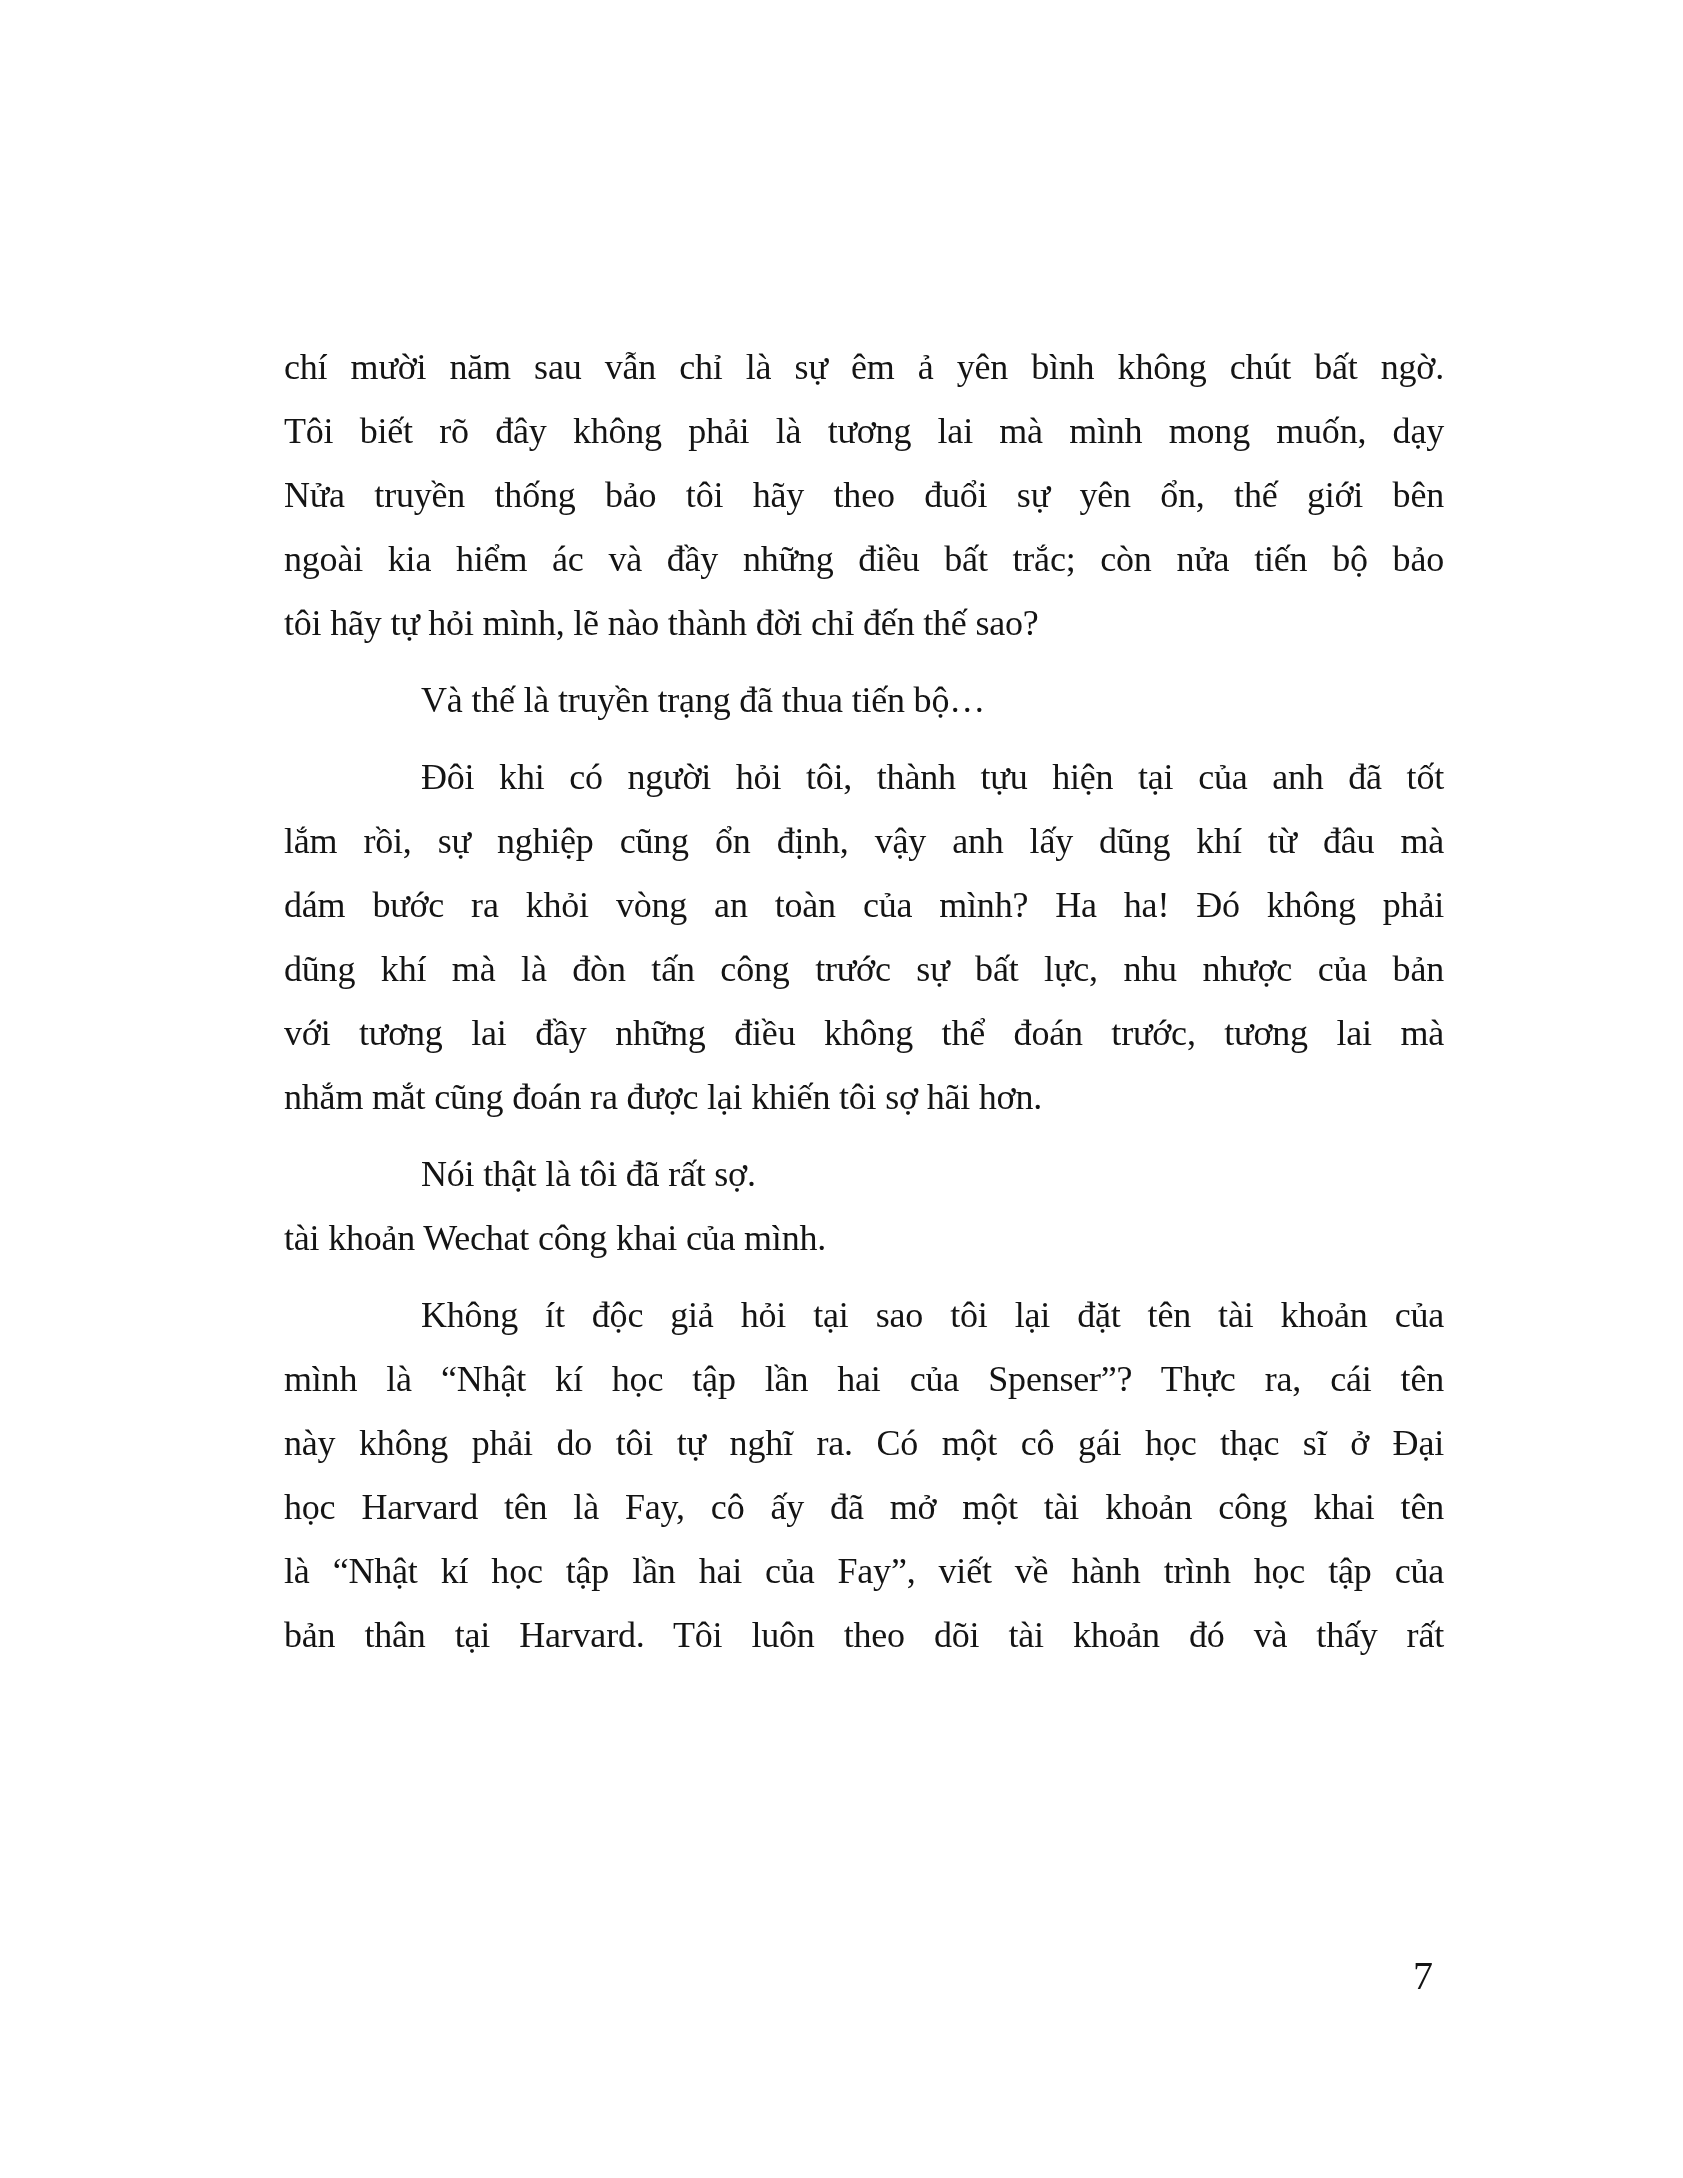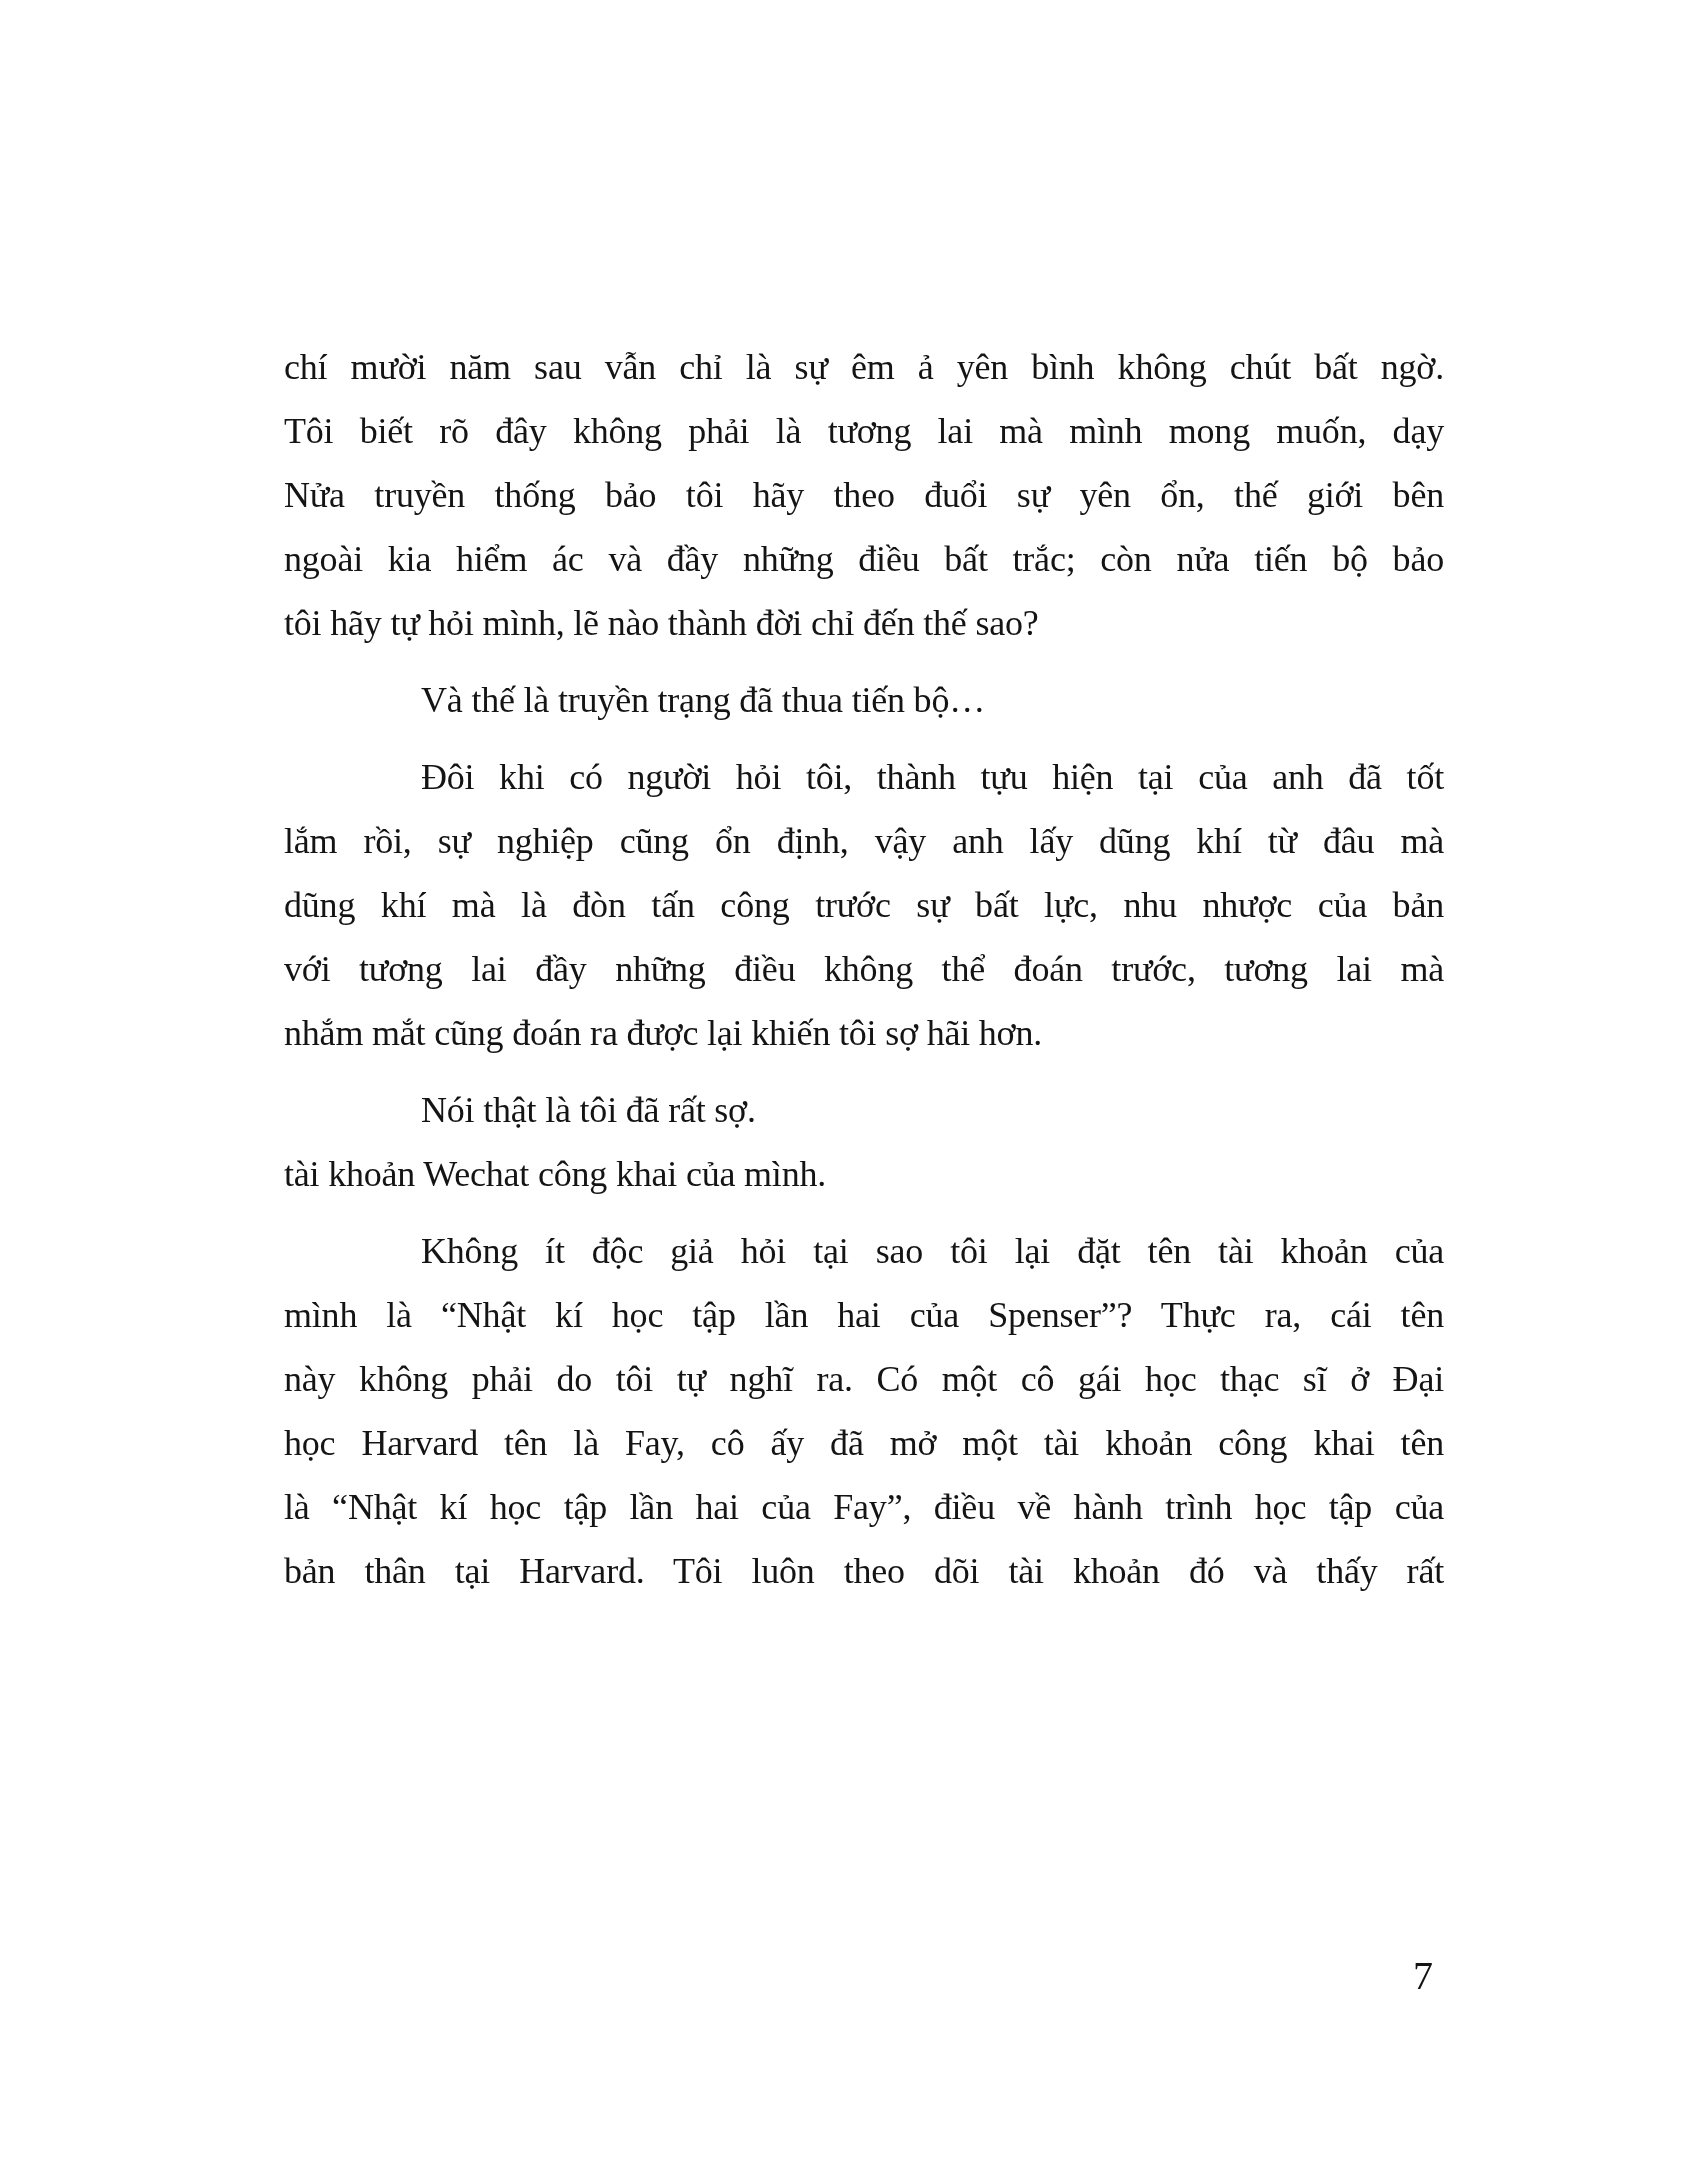--- a/index.html
+++ b/index.html
@@ -59,27 +59,28 @@
 <div class="page">
   <main class="text-block">
     <div class="line">chí mười năm sau vẫn chỉ là sự êm ả yên bình không chút bất ngờ.</div>
     <div class="line">Tôi biết rõ đây không phải là tương lai mà mình mong muốn, dạy</div>
     <div class="line">Nửa truyền thống bảo tôi hãy theo đuổi sự yên ổn, thế giới bên</div>
     <div class="line">ngoài kia hiểm ác và đầy những điều bất trắc; còn nửa tiến bộ bảo</div>
     <div class="line end">tôi hãy tự hỏi mình, lẽ nào thành đời chỉ đến thế sao?</div>
     <div class="line end indent gap">Và thế là truyền trạng đã thua tiến bộ…</div>
     <div class="line indent gap">Đôi khi có người hỏi tôi, thành tựu hiện tại của anh đã tốt</div>
     <div class="line">lắm rồi, sự nghiệp cũng ổn định, vậy anh lấy dũng khí từ đâu mà</div>
+    <div class="line">dám bước ra khỏi vòng an toàn của mình? Ha ha! Đó không phải</div>
     <div class="line">dũng khí mà là đòn tấn công trước sự bất lực, nhu nhược của bản</div>
     <div class="line">với tương lai đầy những điều không thể đoán trước, tương lai mà</div>
     <div class="line end">nhắm mắt cũng đoán ra được lại khiến tôi sợ hãi hơn.</div>
     <div class="line end indent gap">Nói thật là tôi đã rất sợ.</div>
     <div class="line end">tài khoản Wechat công khai của mình.</div>
     <div class="line indent gap">Không ít độc giả hỏi tại sao tôi lại đặt tên tài khoản của</div>
     <div class="line">mình là “Nhật kí học tập lần hai của Spenser”? Thực ra, cái tên</div>
     <div class="line">này không phải do tôi tự nghĩ ra. Có một cô gái học thạc sĩ ở Đại</div>
     <div class="line">học Harvard tên là Fay, cô ấy đã mở một tài khoản công khai tên</div>
-    <div class="line">là “Nhật kí học tập lần hai của Fay”, điều về hành trình học tập của</div>
+    <div class="line">là “Nhật kí học tập lần hai của Fay”, viết về hành trình học tập của</div>
     <div class="line">bản thân tại Harvard. Tôi luôn theo dõi tài khoản đó và thấy rất</div>
   </main>
   <div class="folio">7</div>
 </div>
 
 
 </body></html>

